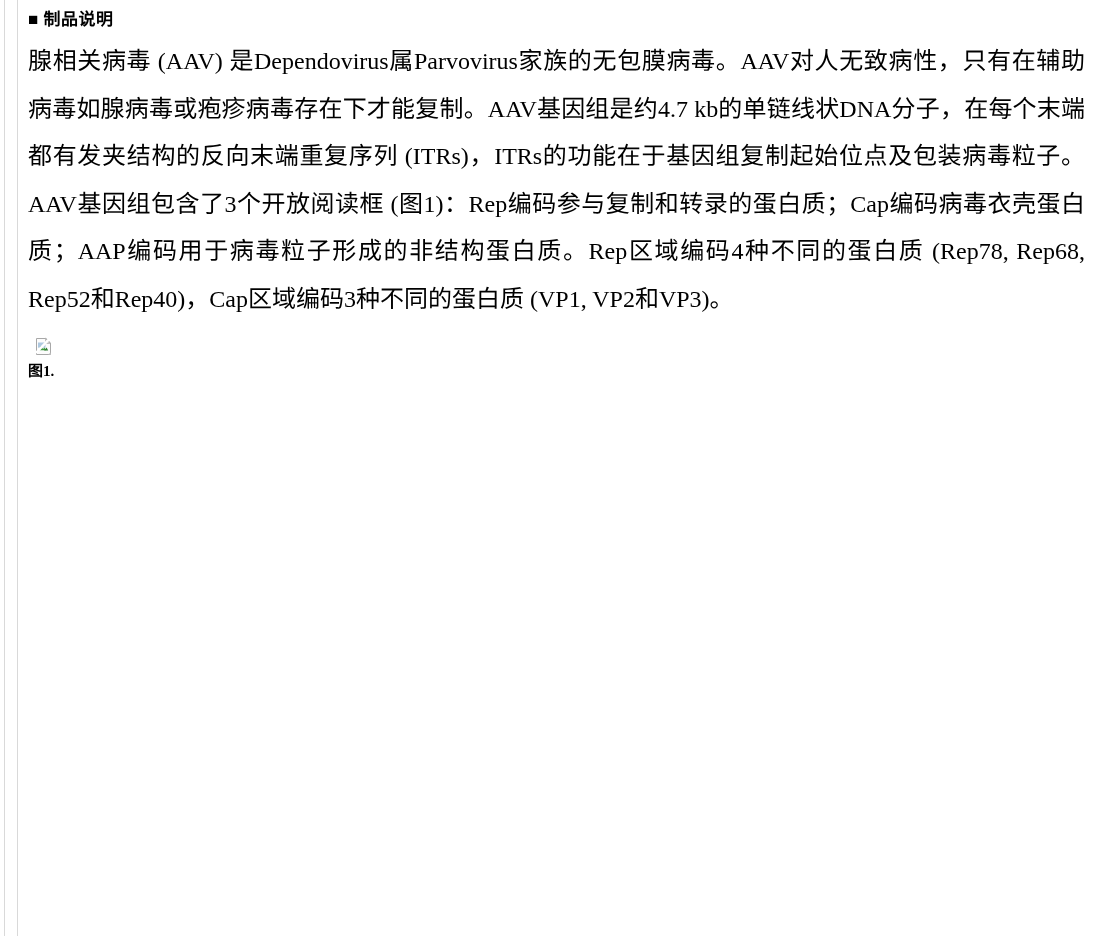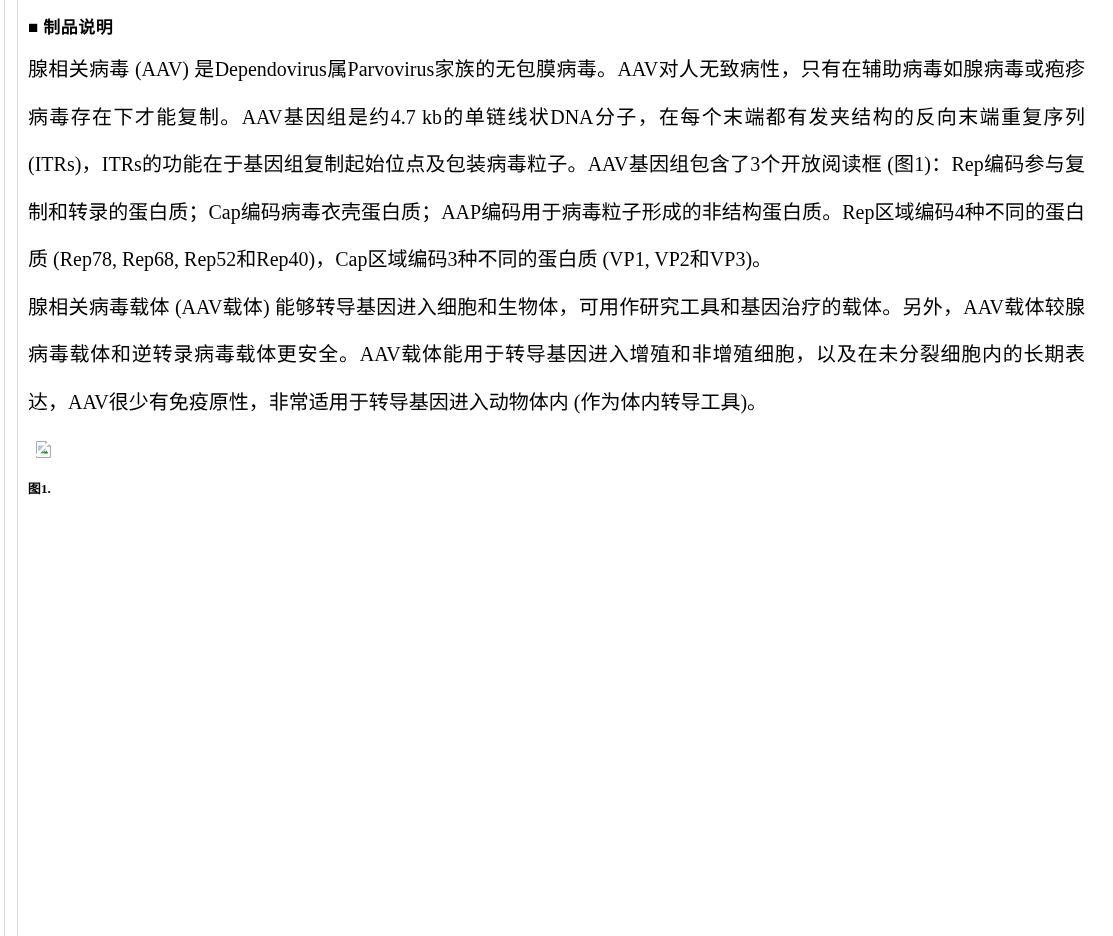--- a/index.html
+++ b/index.html
@@ -21,61 +21,60 @@
     bottom: 0;
     width: 1px;
     background: #d9d9d9;
   }
   .left-rule.rule-1 { left: 4px; }
   .left-rule.rule-2 { left: 17px; }
 
   .content {
     position: absolute;
     left: 28px;
-    top: 8px;
+    top: 0;
     width: 1057px;
   }
   .section-heading {
     font-size: 17px;
     line-height: 21px;
     font-weight: bold;
     margin: 9px 0 8px 0;
     letter-spacing: 0.5px;
   }
   .body-text p {
-    font-size: 20px;
+    font-size: 24px;
     line-height: 47.5px;
     text-align: justify;
     margin: 0;
   }
   .figure-icon-line {
     margin: 14px 0 0 6px;
     height: 19px;
   }
   .figure-icon-line svg { display: block; }
   .figure-caption {
-    font-size: 13px;
+    font-size: 15px;
     font-weight: bold;
-    margin: 18px 0 0 0;
+    margin: 3px 0 0 0;
     line-height: 24px;
   }
 </style>
 </head>
 <body>
 
 <div class="left-rule rule-1"></div>
 <div class="left-rule rule-2"></div>
 
 <div class="content">
 
   <h2 class="section-heading">■ 制品说明</h2>
 
   <div class="body-text">
     <p>腺相关病毒 (AAV) 是Dependovirus属Parvovirus家族的无包膜病毒。AAV对人无致病性，只有在辅助病毒如腺病毒或疱疹病毒存在下才能复制。AAV基因组是约4.7 kb的单链线状DNA分子，在每个末端都有发夹结构的反向末端重复序列 (ITRs)，ITRs的功能在于基因组复制起始位点及包装病毒粒子。AAV基因组包含了3个开放阅读框 (图1)：Rep编码参与复制和转录的蛋白质；Cap编码病毒衣壳蛋白质；AAP编码用于病毒粒子形成的非结构蛋白质。Rep区域编码4种不同的蛋白质 (Rep78, Rep68, Rep52和Rep40)，Cap区域编码3种不同的蛋白质 (VP1, VP2和VP3)。</p>
-    <p>腺相关病毒载体 (AAV载体) 能够转导基因进入细胞和生物体，可用作研究工具和基因治疗的载体。另外，AAV载体较腺病毒载体和逆转录病毒载体更安全。AAV载体能用于转导基因进入增殖和非增殖细胞，以及在未分裂细胞内的长期表达，AAV很少有免疫原性，非常适用于转导基因进入动物体内 (作为体内转导工具)。</p>
   </div>
 
   <div class="figure-icon-line">
     <span>
       <svg width="19" height="19" viewBox="0 0 19 19" xmlns="http://www.w3.org/2000/svg" aria-hidden="true">
 
         <path d="M2.5 1.5 h9.3 l4.7 4.7 v11.3 h-14 z" fill="#fcfcfc" stroke="#a8a8a8" stroke-width="1"></path>
         <path d="M11.8 1.5 v4.7 h4.7 z" fill="#dcdcdc" stroke="#a8a8a8" stroke-width="1"></path>
 
         <path d="M4 5.5 h7.5 v5.2 h-7.5 z" fill="#aec8e0"></path>

